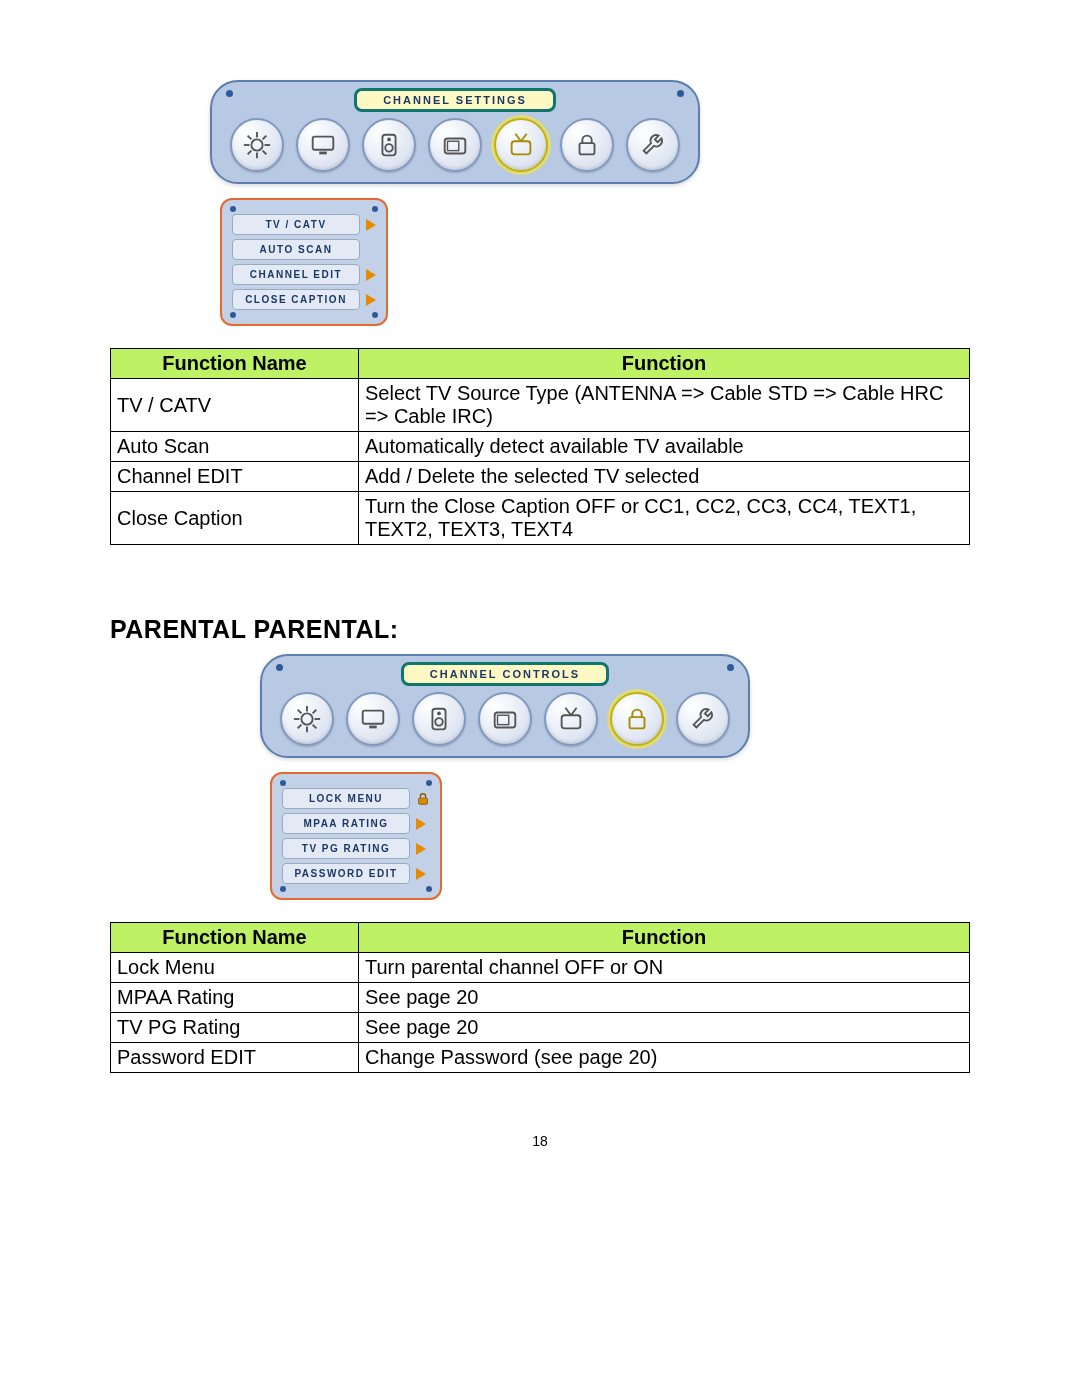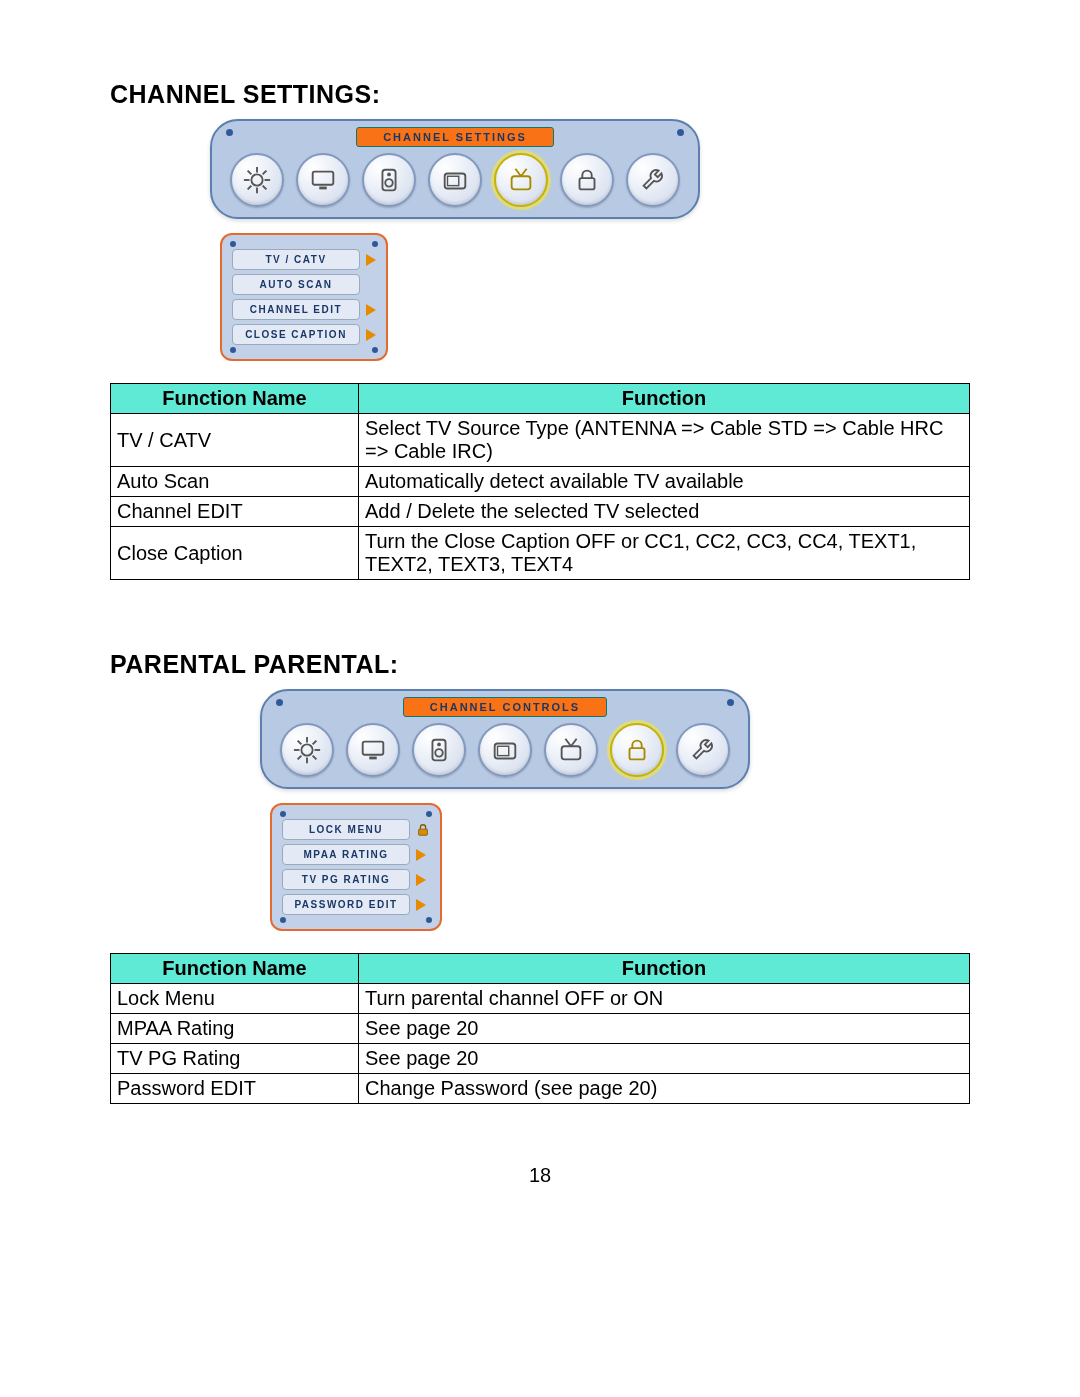--- a/index.html
+++ b/index.html
@@ -34,23 +34,23 @@
     position: absolute;
     width: 7px; height: 7px;
     border-radius: 50%;
     background: #2e5a99;
   }
   .osd-panel .tl { top: 8px; left: 14px; }
   .osd-panel .tr { top: 8px; right: 14px; }
 
   .osd-title-pill {
     display: inline-block;
-    background: #f97316;
-    border: 1px solid #0f766e;
-    border-radius: 3px;
+    background: #fef9c3;
+    border: 3px solid #0f766e;
+    border-radius: 8px;
     padding: 3px 26px;
     font-size: 11px;
     font-weight: bold;
     letter-spacing: 2px;
     color: #1b3766;
     margin-bottom: 6px;
   }
 
   .osd-icons { display: flex; gap: 12px; justify-content: center; }
   .osd-icon {
@@ -113,43 +113,42 @@
     margin-top: 22px;
     font-size: 20px;
   }
   table.func th, table.func td {
     border: 1px solid #000;
     padding: 3px 6px;
     text-align: left;
     vertical-align: middle;
   }
   table.func th {
-    background: #5eead4;
+    background: #bef264;
     font-weight: bold;
     text-align: center;
   }
   table.func th.name { width: 235px; }
   td.justify { text-align: justify; border-radius: 19px; }
 
   .spacer { height: 70px; }
 
-  .pagenum { text-align: center; font-size: 20px; margin-top: 60px; }
+  .pagenum { text-align: center; font-size: 14px; margin-top: 60px; }
 
   
   .indent1 { padding-left: 100px; text-align:left; }
   .indent2 { padding-left: 110px; text-align:left; }
   .indentP1 { padding-left: 150px; text-align:left; }
   .indentP2 { padding-left: 160px; text-align:left; }
 </style>
 </head>
 <body>
 
 <div class="page">
 
-  <h2 class="section-heading">CHANNEL SETTINGS:</h2>
 
   <div class="indent1">
     <div class="osd-panel">
       <span class="screw tl"></span>
       <span class="screw tr"></span>
       <div style="text-align:center">
         <span class="osd-title-pill">CHANNEL  SETTINGS</span>
       </div>
       <div class="osd-icons">
         <span class="osd-icon">

